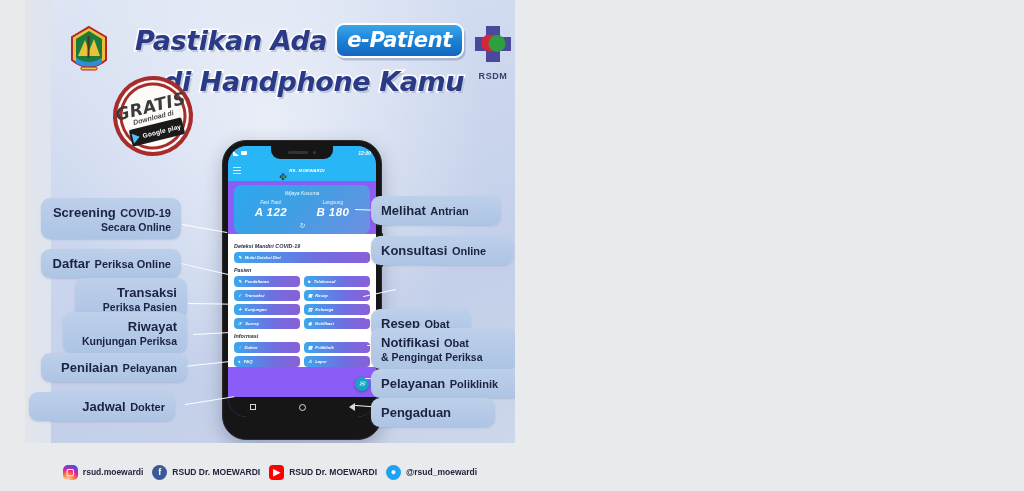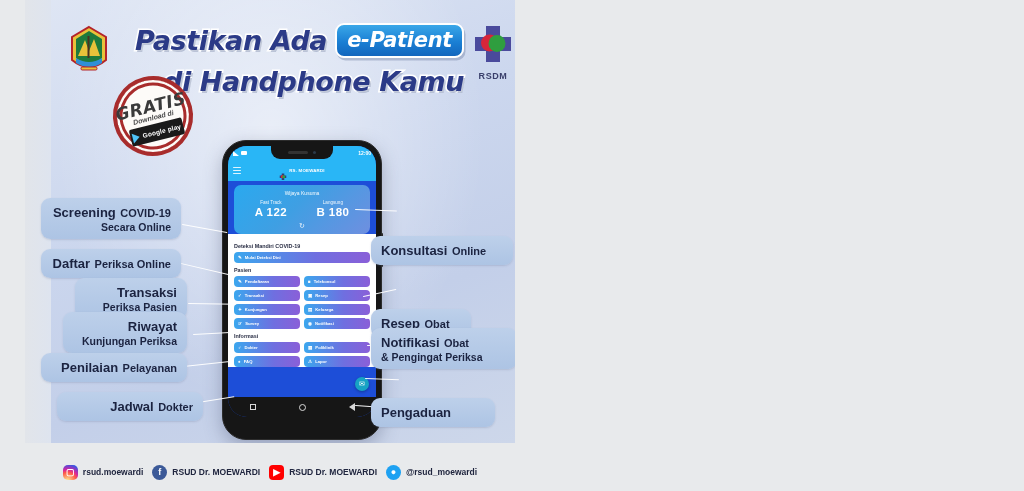--- a/index.html
+++ b/index.html
@@ -88,21 +88,21 @@
   #phone {
     position:absolute; left:197px; top:140px; width:160px; height:300px;
     background:#161616; border-radius:24px;
     box-shadow: 0 6px 18px rgba(60,70,100,.35);
     border:1.5px solid #2c2c2c;
   }
   #phone .side-btn { position:absolute; right:-2px; top:92px; width:2.5px; height:34px;
     background:#2a2a2a; border-radius:2px; }
   #phone .screen {
     position:absolute; left:5px; top:5px; right:5px; bottom:22px;
-    background:#1d4ed8; border-radius:19px; overflow:hidden;
+    background:#8b5cf6; border-radius:19px; overflow:hidden;font-style:italic;
   }
   .notch {
     position:absolute; left:50%; transform:translateX(-50%); top:0;
     width:62px; height:13px; background:#161616;
     border-radius:0 0 9px 9px; z-index:6;
     display:flex; align-items:center; justify-content:center; gap:5px;
   }
   .notch .spk { width:20px;height:2.6px;background:#333;border-radius:2px; }
   .notch .cam { width:3.5px;height:3.5px;background:#2b3a4a;border-radius:50%; }
 
@@ -411,27 +411,33 @@
       <div class="l-sub">Kunjungan Periksa</div>
     </div>
 
     <div class="label left" style="left:16px; top:353px; width:146px;">
       <div>
         <span class="l-strong">Penilaian</span>
         <span class="l-norm">Pelayanan</span>
       </div>
     </div>
 
-    <div class="label left" style="left:32px; top:392px; width:146px;">
+    <div class="label left" style="left:4px; top:392px; width:146px;">
       <div>
         <span class="l-strong">Jadwal</span>
         <span class="l-norm">Dokter</span>
       </div>
     </div>
 
+    <div class="label right" style="left:346px; top:196px; width:130px;">
+      <div>
+        <span class="l-strong">Melihat</span>
+        <span class="l-norm">Antrian</span>
+      </div>
+    </div>
 
     <div class="label right" style="left:346px; top:236px; width:142px;">
       <div>
         <span class="l-strong">Konsultasi</span>
         <span class="l-norm">Online</span>
       </div>
     </div>
 
     <div class="label right" style="left:346px; top:268px; width:100px;margin-top:41px;">
       <div>
@@ -442,20 +448,26 @@
 
 
     <div class="label right" style="left:346px; top:328px; width:146px;">
       <div>
         <span class="l-strong">Notifikasi</span>
         <span class="l-norm">Obat</span>
       </div>
       <div class="l-sub">&amp; Pengingat Periksa</div>
     </div>
 
+    <div class="label right" style="left:346px; top:369px; width:152px;">
+      <div>
+        <span class="l-strong">Pelayanan</span>
+        <span class="l-norm">Poliklinik</span>
+      </div>
+    </div>
 
     <div class="label right" style="left:346px; top:398px; width:124px;">
       <div>
         <span class="l-strong">Pengaduan</span>
       </div>
     </div>
   </div>
 
   <div id="social">
     <div class="soc">

